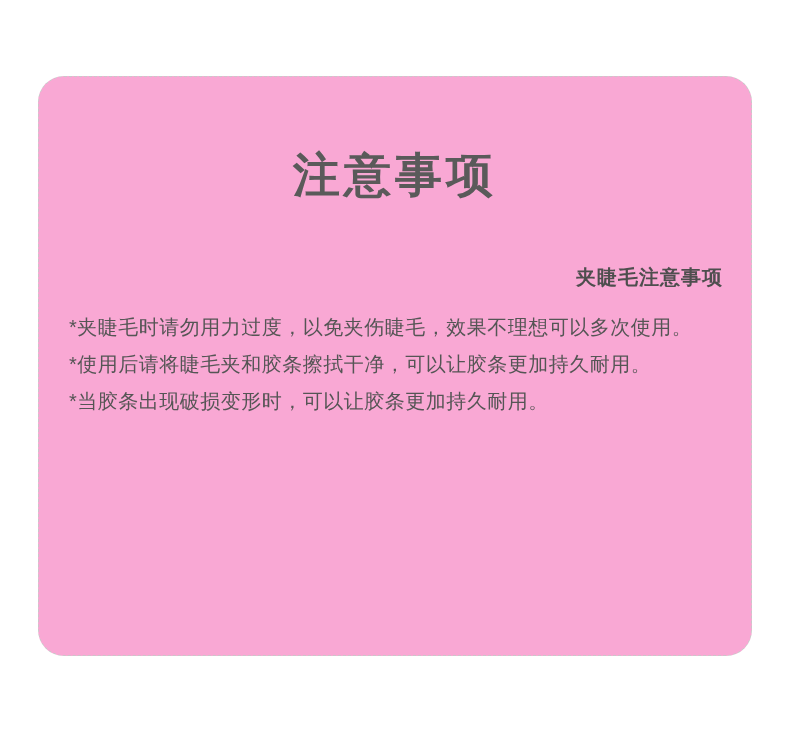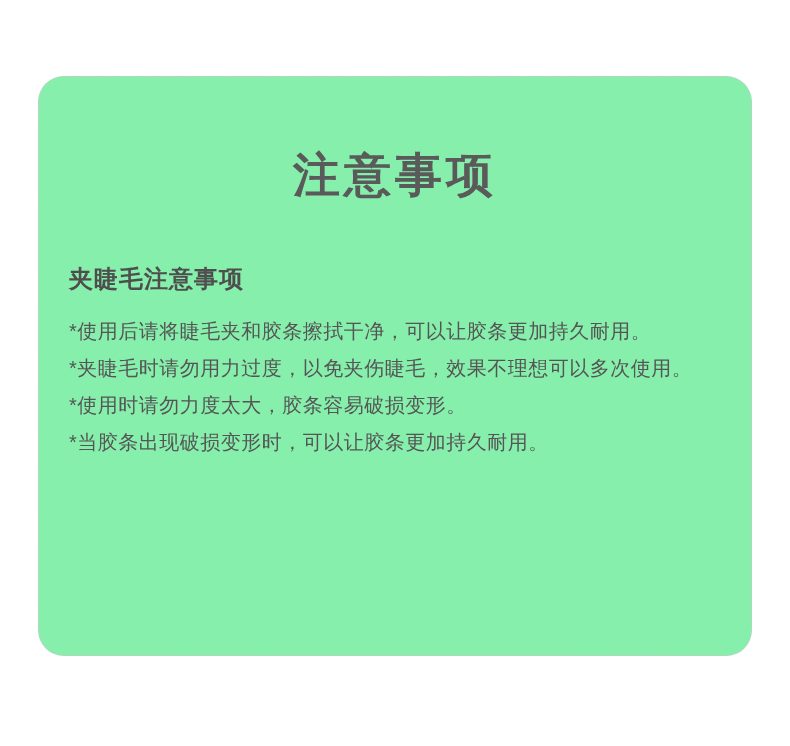--- a/index.html
+++ b/index.html
@@ -21,43 +21,44 @@
   }
   .notice-card {
     position: absolute;
     left: 38px;
     top: 76px;
     width: 714px;
     height: 580px;
     box-sizing: border-box;
     border: 1px dashed #c9c9c9;
     border-radius: 26px;
-    background: #86efac;
+    background: #f9a8d4;
   }
   .notice-title {
     margin: 0;
     padding-top: 72px;
     text-align: center;
     font-size: 47px;
     font-weight: bold;
     letter-spacing: 4px;
     color: #5a5a5a;
     line-height: 1.1;
   }
   .section {
     padding: 0 28px 0 30px;
   }
   .section-heading {
     margin: 0;
     padding-top: 64px;
-    font-size: 24px;
+    font-size: 20px;
     font-weight: bold;
     color: #4e4e4e;
     letter-spacing: 1px;
     line-height: 1.2;
+    text-align: right;
   }
   .notice-list {
     margin: 0;
     padding: 0;
     list-style: none;
     padding-top: 20px;
   }
   .notice-item {
     font-size: 20px;
     color: #555555;
@@ -68,20 +69,19 @@
 </style>
 </head>
 <body>
 
 <div class="page">
   <div class="notice-card">
     <h1 class="notice-title">注意事项</h1>
     <div class="section">
       <h2 class="section-heading">夹睫毛注意事项</h2>
       <ul class="notice-list">
+        <li class="notice-item">*夹睫毛时请勿用力过度，以免夹伤睫毛，效果不理想可以多次使用。</li>
         <li class="notice-item">*使用后请将睫毛夹和胶条擦拭干净，可以让胶条更加持久耐用。</li>
-        <li class="notice-item">*夹睫毛时请勿用力过度，以免夹伤睫毛，效果不理想可以多次使用。</li>
-        <li class="notice-item">*使用时请勿力度太大，胶条容易破损变形。</li>
         <li class="notice-item">*当胶条出现破损变形时，可以让胶条更加持久耐用。</li>
       </ul>
     </div>
   </div>
 </div>
 
 </body></html>

